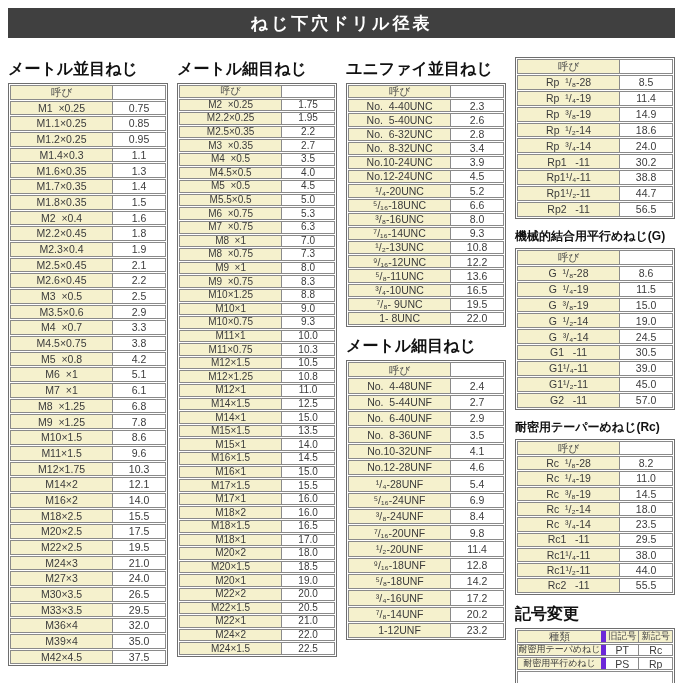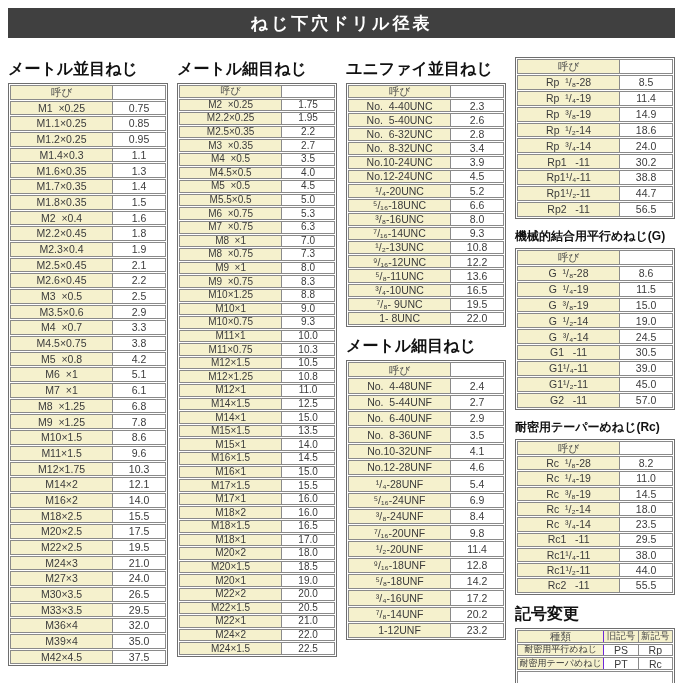--- a/index.html
+++ b/index.html
@@ -30,21 +30,21 @@
   .c{
     display:flex;align-items:center;justify-content:center;
     white-space:pre;font-size:10.5px;line-height:1;color:#3b3b3b;
     box-sizing:border-box;min-width:0;overflow:hidden;
   }
   .c.name{flex:1.95;background:#f5f1cd;border-right:1px solid #8a8a8a;}
   .c.drill{flex:1;background:#ffffff;}
   .thead .c{color:#4a4a4a;}
   .thead .c.drill{background:#f5f1cd;margin-top:45px;}
   
-  .c.c0{flex:2.55;background:#f5f1cd;border-right:1px solid #6d28d9;font-size:9px;}
+  .c.c0{flex:2.55;background:#f5f1cd;border-right:5px solid #6d28d9;font-size:9px;}
   .c.c1{flex:1;background:#ffffff;border-right:1px solid #8a8a8a;font-size:10.5px;}
   .c.c2{flex:1;background:#ffffff;font-size:10.5px;}
   .thead .c.c1,.thead .c.c2{background:#f5f1cd;font-size:9.5px;}
   .thead .c.c0{font-size:10.5px;}
   
   .sec-metric_coarse .trow{height:14.7px;}
   .sec-metric_fine .trow{height:12.6px;font-size:10px;}
   .sec-metric_fine .c{font-size:10px;}
   .sec-unified_coarse .trow{height:13.2px;}
   .sec-unified_fine .trow{height:15.3px;}
@@ -674,26 +674,26 @@
       </div>
       <div class="section sec-symbol_change">
         <div class="section-title">記号変更</div>
         <div class="tbl">
           <div class="trow thead">
             <div class="c c0">種類</div>
             <div class="c c1">旧記号</div>
             <div class="c c2">新記号</div>
           </div>
           <div class="trow">
+            <div class="c c0">耐密用テーパめねじ</div>
+            <div class="c c1">PT</div>
+            <div class="c c2">Rc</div>
+          </div>
+          <div class="trow">
             <div class="c c0">耐密用平行めねじ</div>
             <div class="c c1">PS</div>
             <div class="c c2">Rp</div>
-          </div>
-          <div class="trow">
-            <div class="c c0">耐密用テーパめねじ</div>
-            <div class="c c1">PT</div>
-            <div class="c c2">Rc</div>
           </div>
           <div class="trow"></div>
         </div>
       </div>
     </div>
 </div>
 
 </body></html>

